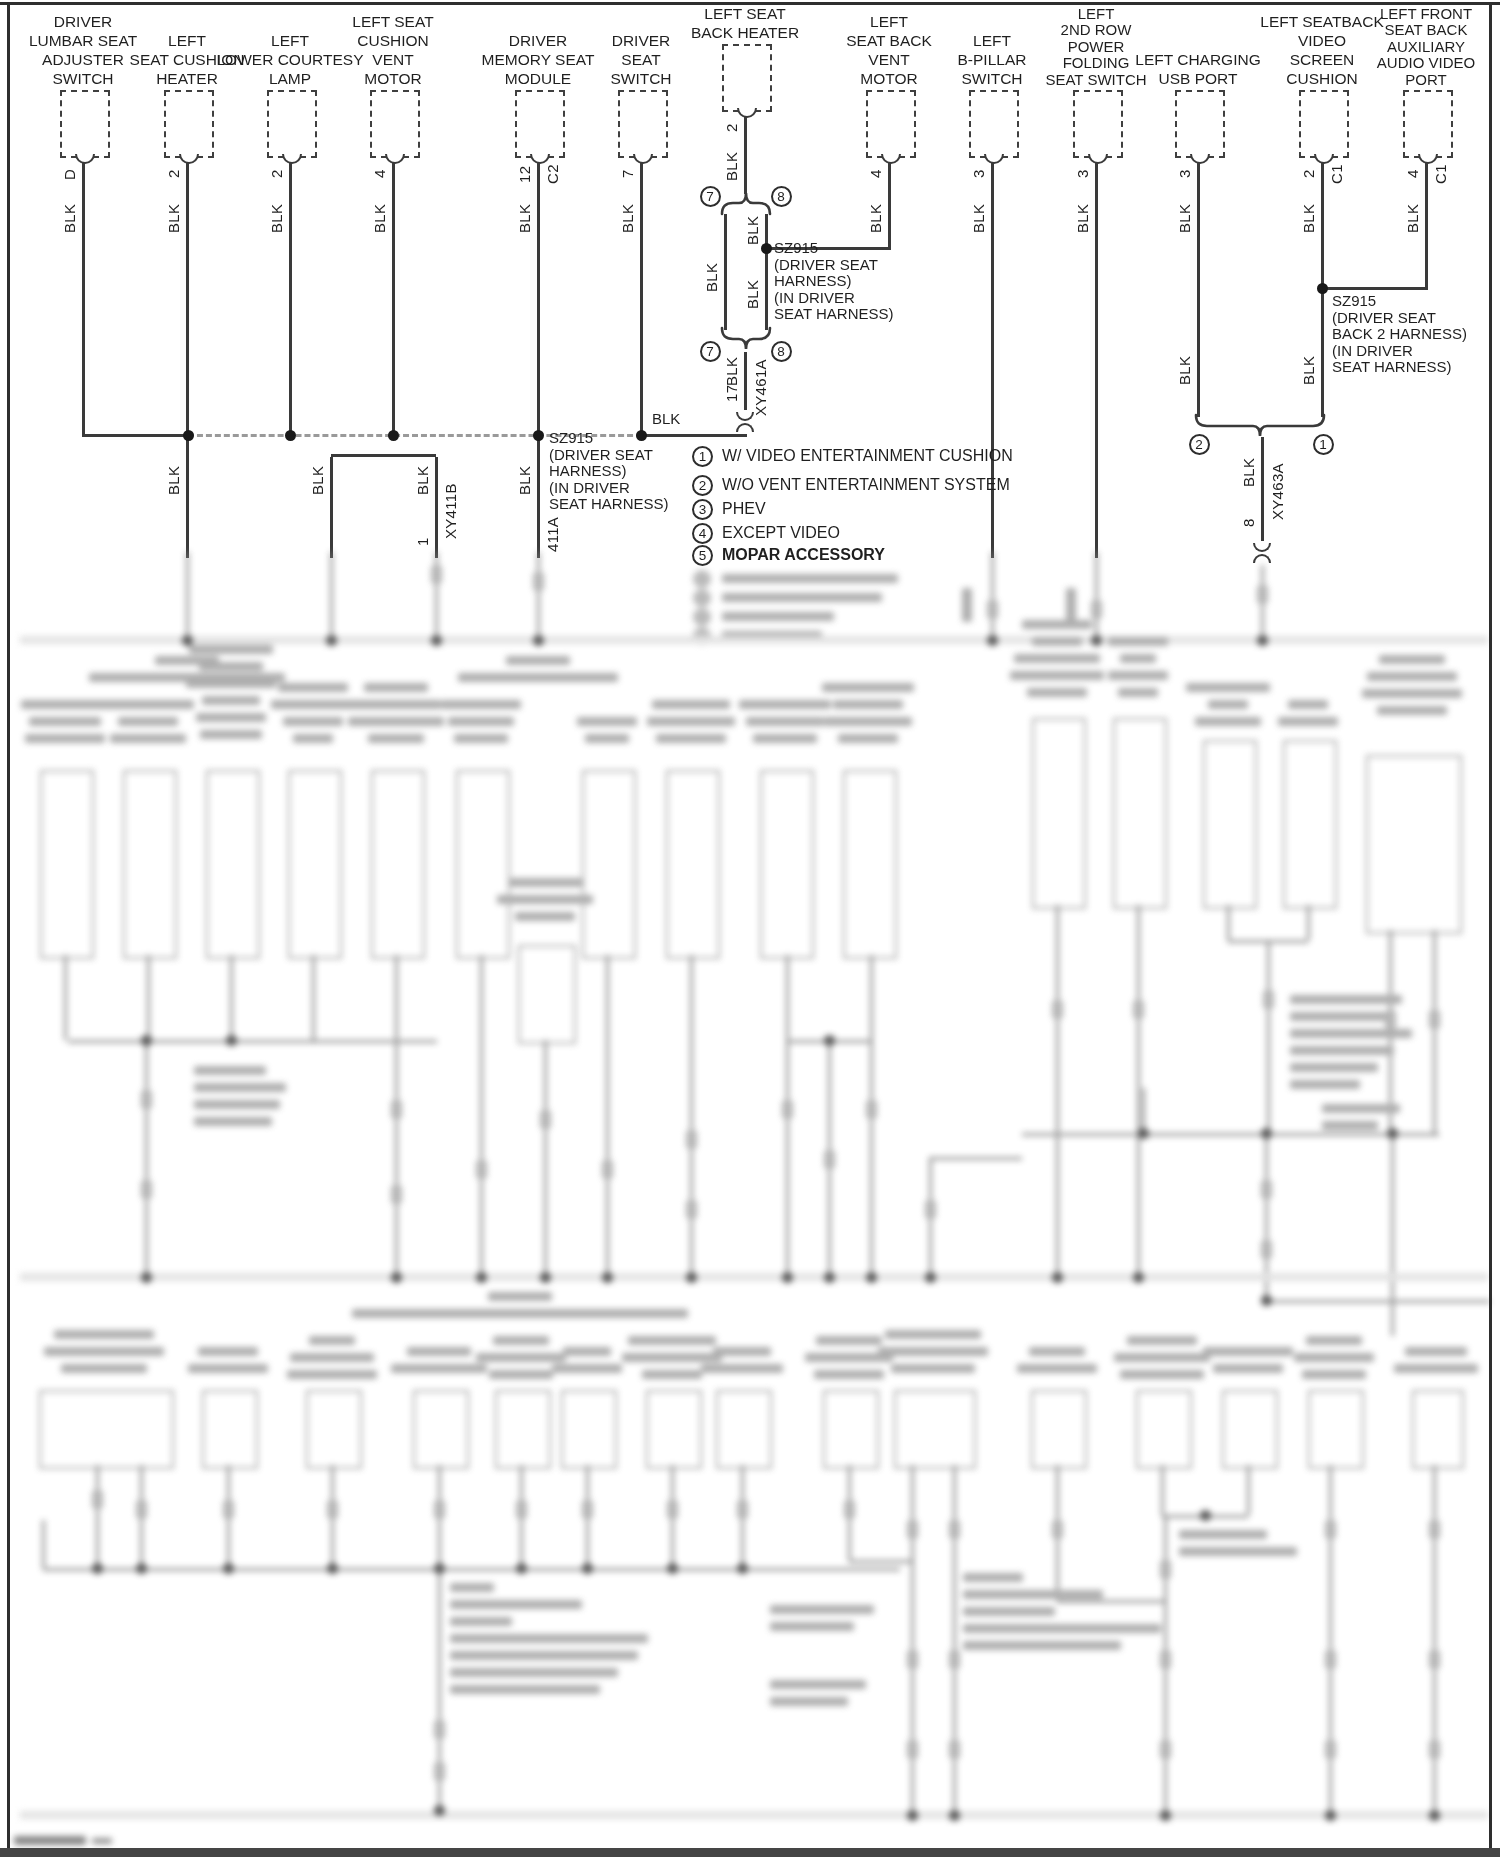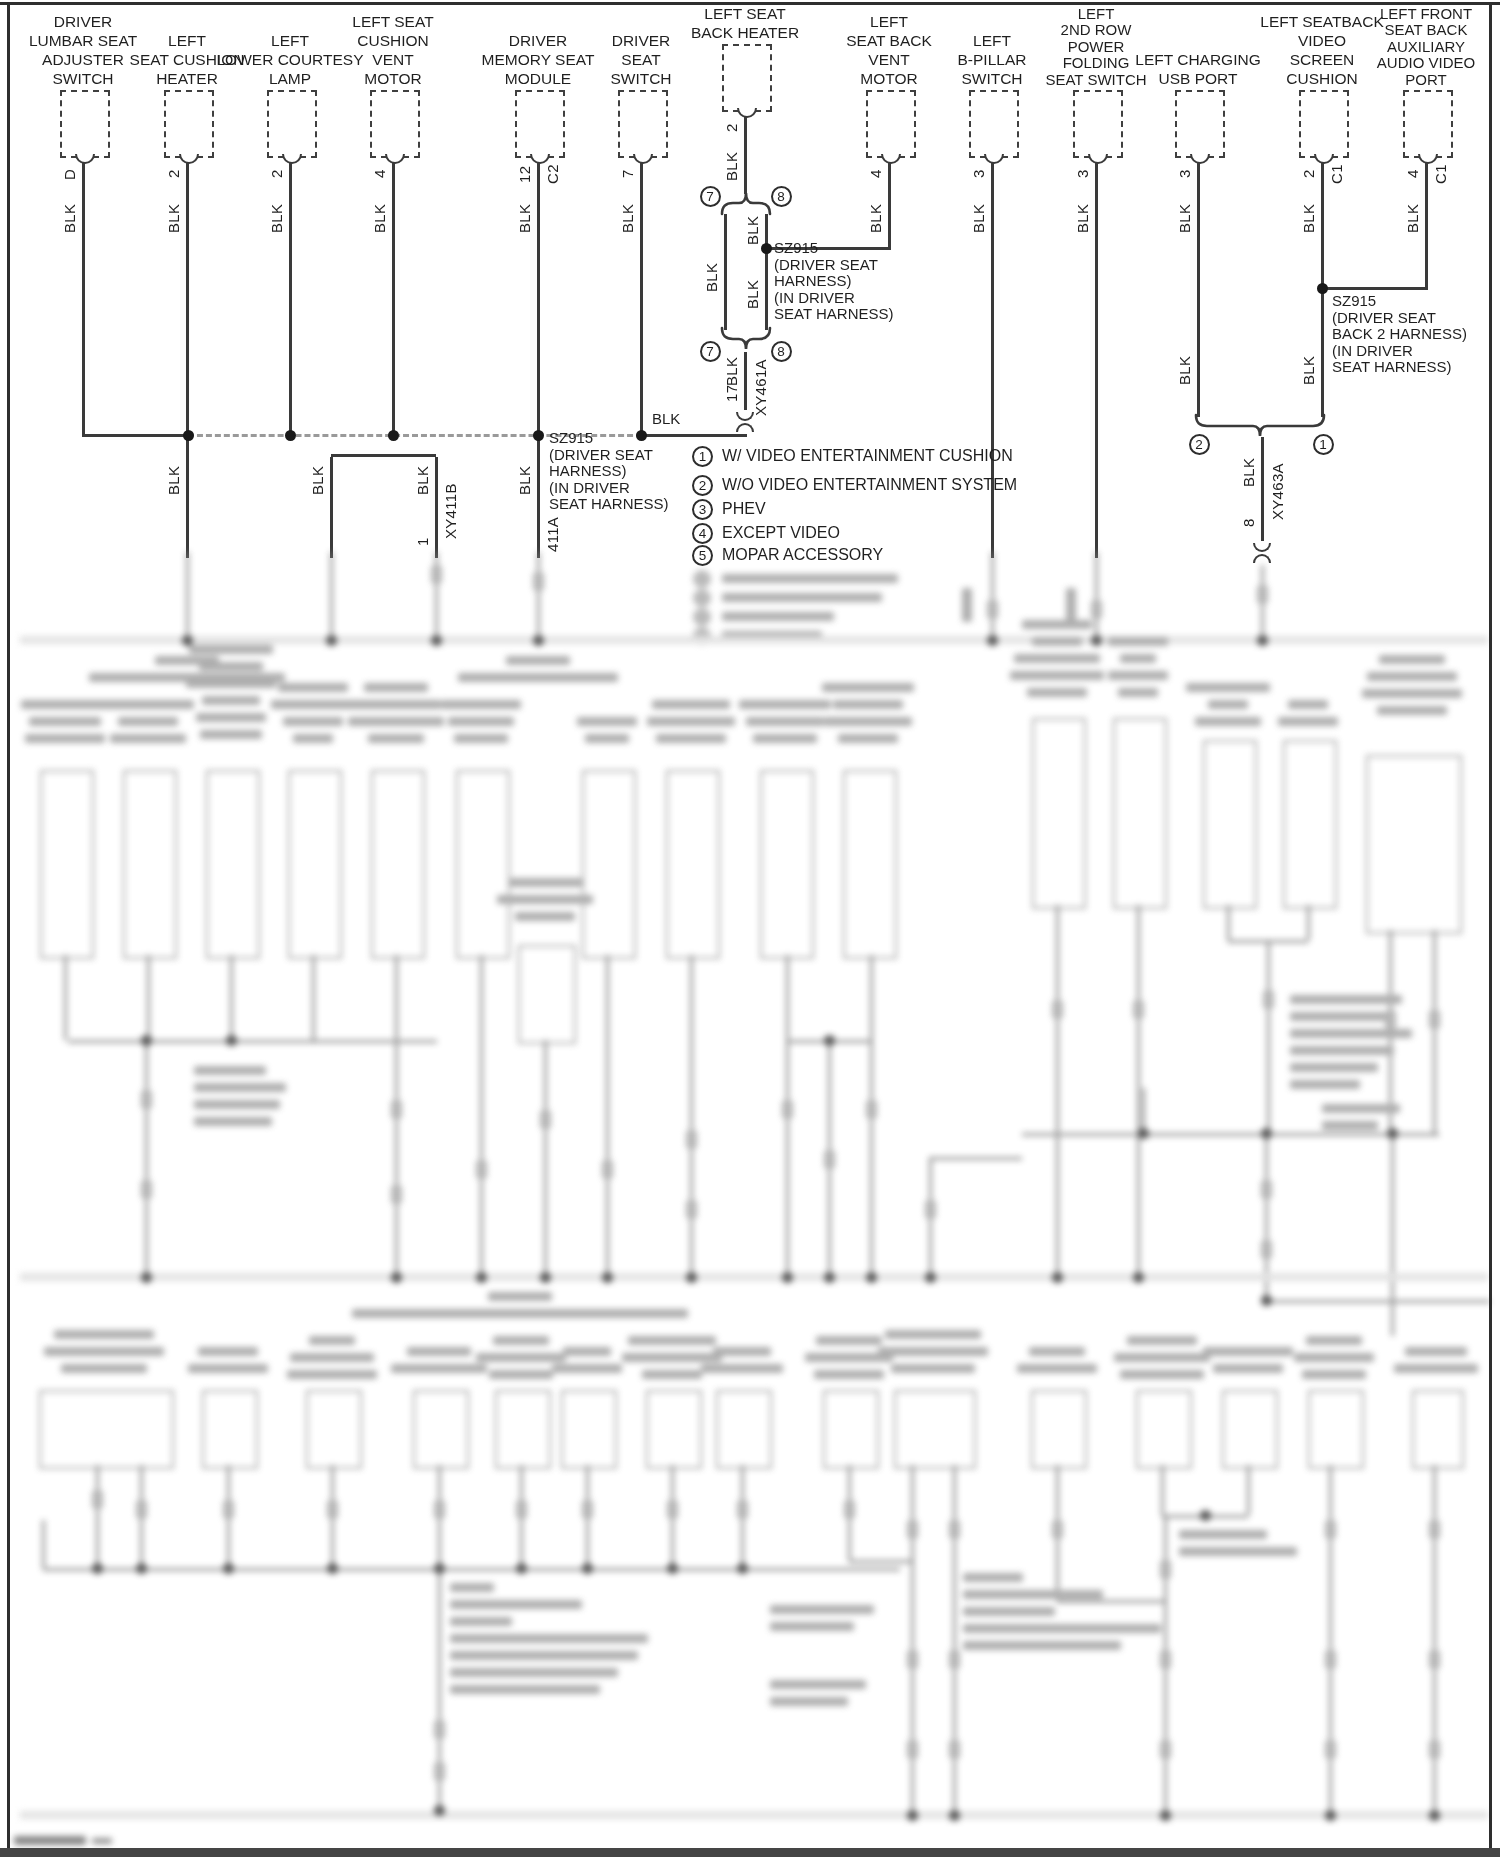--- a/index.html
+++ b/index.html
@@ -230,33 +230,33 @@
       <div class="arcT" style="left: 1253px; top: 543px;"></div>
       <div class="arcB" style="left: 1253px; top: 554px;"></div>
     </div>
   <div id="legend">
       <div style="position: absolute; left: 0px; top: 0px;">
         <div class="circ" style="left: 692px; top: 446px;">1</div>
         <div class="legendtext" style="left: 722px; top: 447px;">W/ VIDEO ENTERTAINMENT CUSHION</div>
       </div>
       <div style="position: absolute; left: 0px; top: 0px;">
         <div class="circ" style="left: 692px; top: 475px;">2</div>
-        <div class="legendtext" style="left: 722px; top: 476px;">W/O VIDEO ENTERTAINMENT SYSTEM</div>
+        <div class="legendtext" style="left: 722px; top: 476px;">W/O VENT ENTERTAINMENT SYSTEM</div>
       </div>
       <div style="position: absolute; left: 0px; top: 0px;">
         <div class="circ" style="left: 692px; top: 499px;">3</div>
         <div class="legendtext" style="left: 722px; top: 500px;">PHEV</div>
       </div>
       <div style="position: absolute; left: 0px; top: 0px;">
         <div class="circ" style="left: 692px; top: 523px;">4</div>
         <div class="legendtext" style="left: 722px; top: 524px;">EXCEPT VIDEO</div>
       </div>
       <div style="position: absolute; left: 0px; top: 0px;">
         <div class="circ" style="left: 692px; top: 545px;">5</div>
-        <div class="legendtext" style="left: 722px; top: 546px;">MOPAR ACCESSORY</div>
+        <div class="legendtext" style="left: 722px; top: 546px; font-weight: bold;">MOPAR ACCESSORY</div>
       </div>
     </div>
   <div id="blur" class="blurwrap">
       <div class="bcirc" style="left: 693px; top: 20px;"></div>
       <div class="bbar" style="left: 722px; top: 24px; width: 176px;"></div>
       <div class="bcirc" style="left: 693px; top: 39px;"></div>
       <div class="bbar" style="left: 722px; top: 43px; width: 160px;"></div>
       <div class="bcirc" style="left: 693px; top: 58px;"></div>
       <div class="bbar" style="left: 722px; top: 62px; width: 112px;"></div>
       <div class="bcirc" style="left: 693px; top: 77px;"></div>

